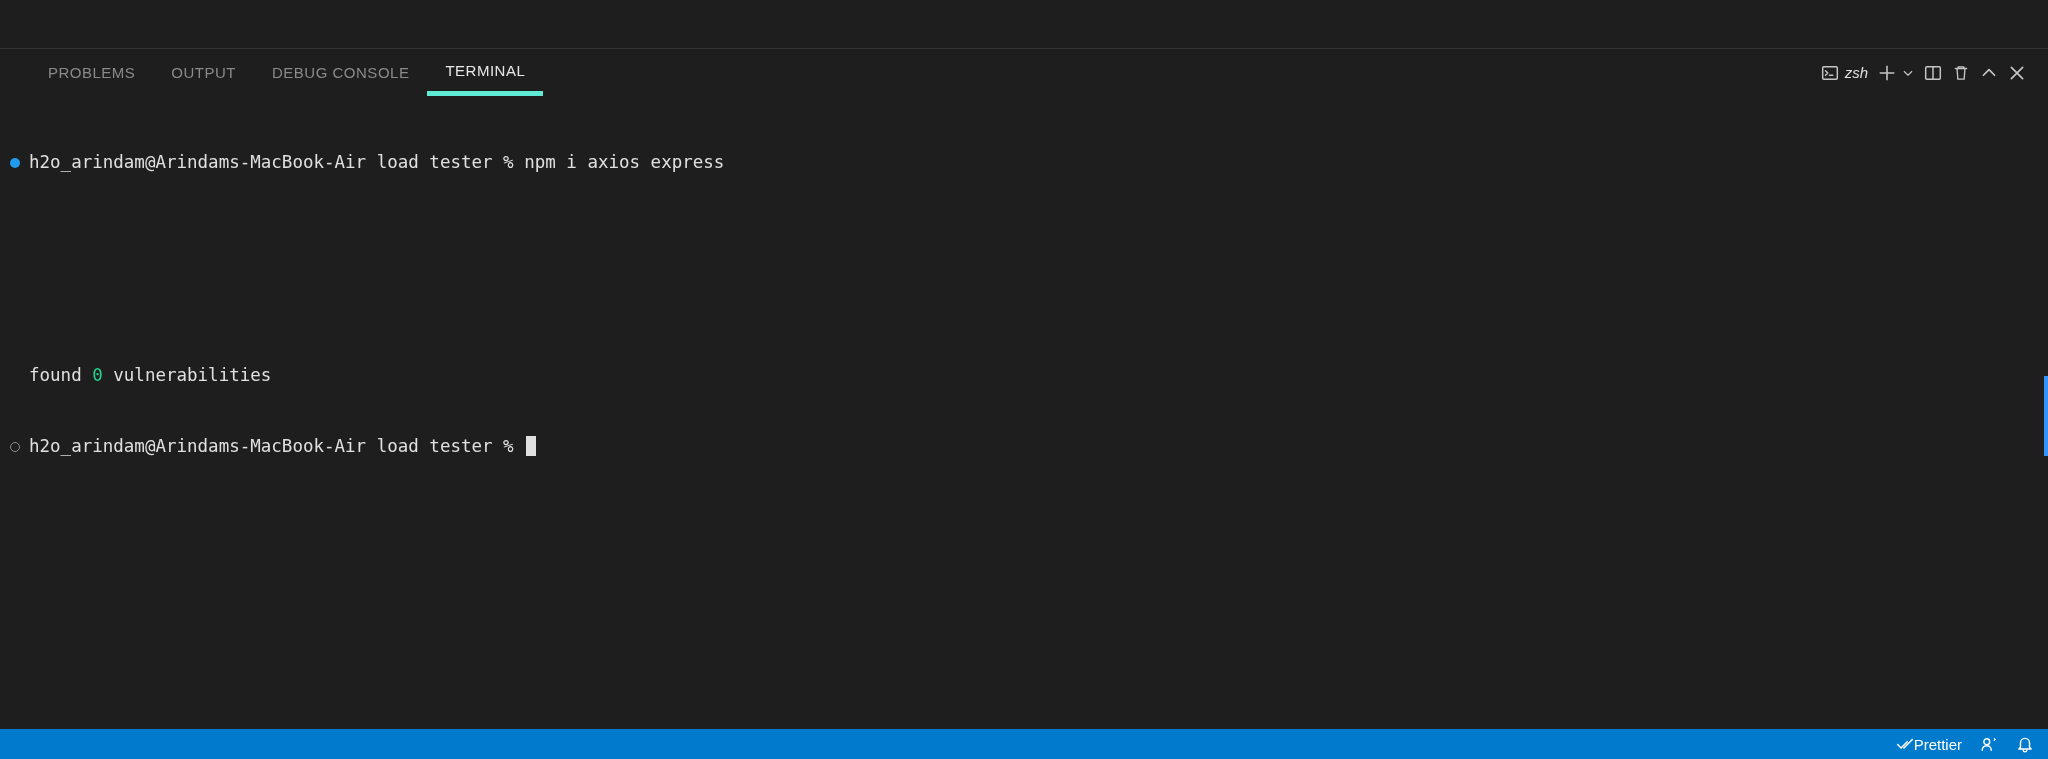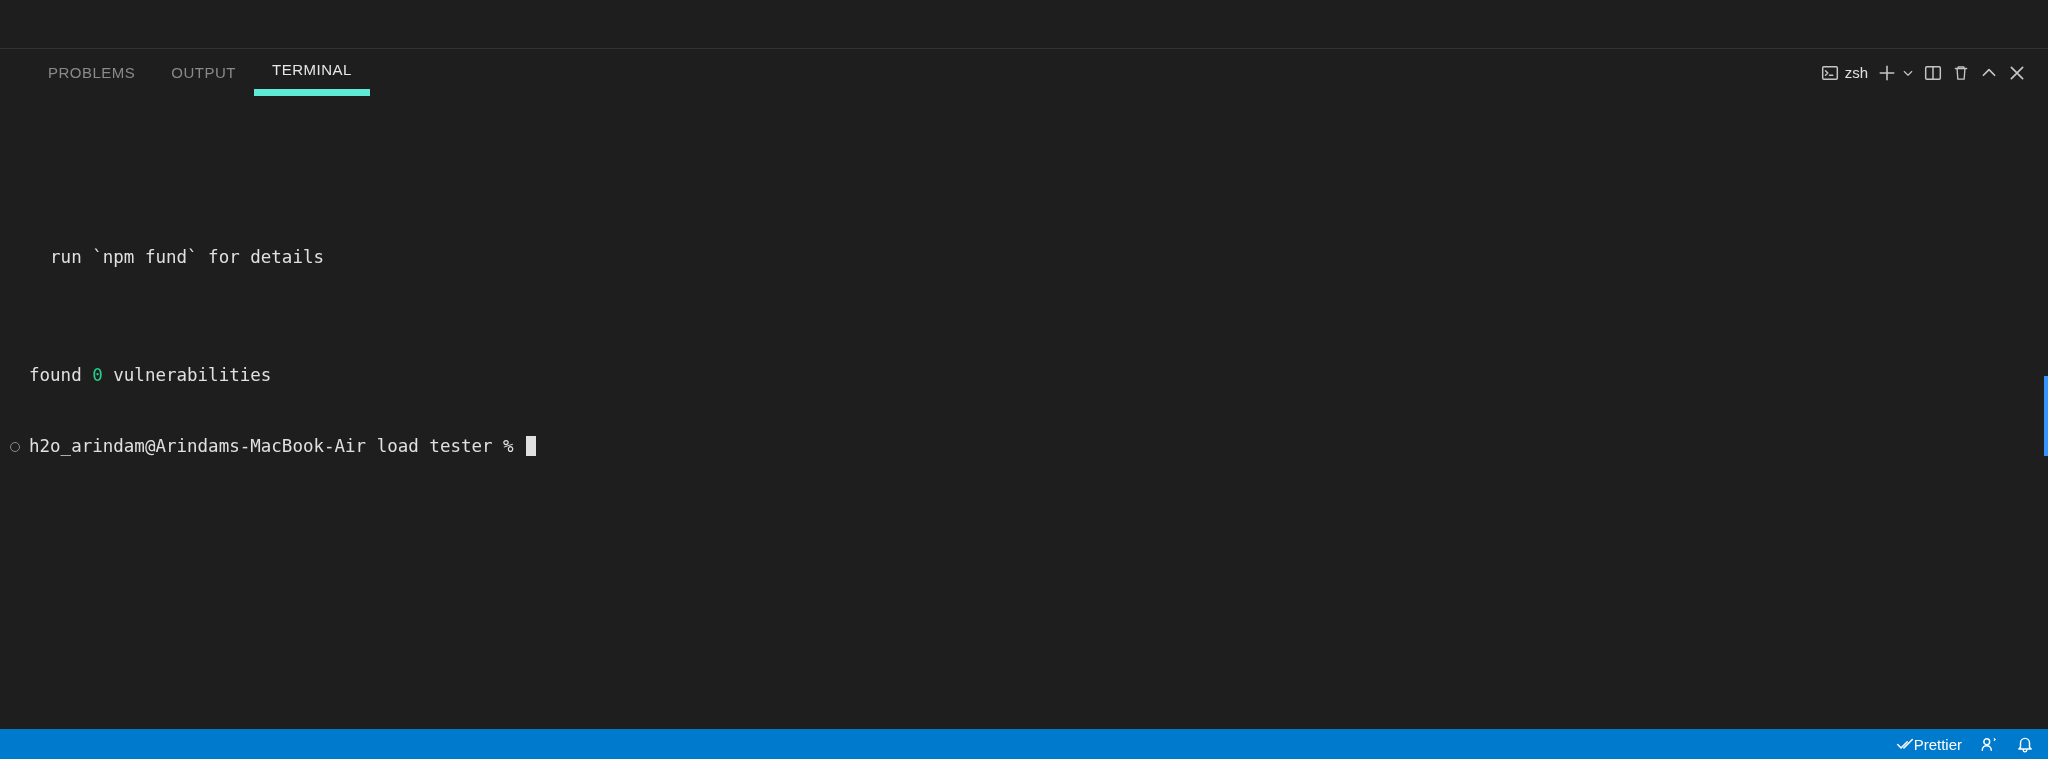--- a/index.html
+++ b/index.html
@@ -33,30 +33,31 @@
     letter-spacing: 0.5px;
     color: #8a8a8a;
     padding: 0 18px;
     height: 100%;
     display: flex;
     align-items: center;
     cursor: pointer;
   }
   .tab.active {
     color: #e7e7e7;
-    border-bottom: 7px solid #5eead4;
+    border-bottom: 5px solid #5eead4;
   }
   .tabs-spacer {
     flex: 1;
   }
   .toolbar {
     display: flex;
     align-items: center;
     gap: 2px;
     color: #c5c5c5;
+    font-style: italic;
   }
   .toolbar-item {
     display: flex;
     align-items: center;
     gap: 6px;
     padding: 4px;
     cursor: pointer;
   }
   .icon {
     width: 18px;
@@ -142,20 +143,21 @@
     color: #e0e0e0;
   }
 </style>
 </head>
 <body>
 
 <div class="panel">
   <div class="tabs-row">
     <div class="tab">PROBLEMS</div>
     <div class="tab">OUTPUT</div>
+    <div class="tab">DEBUG CONSOLE</div>
     <div class="tab active">TERMINAL</div>
     <div class="tabs-spacer"></div>
     <div class="toolbar">
       <div class="toolbar-item">
         <span class="icon">
           <svg viewBox="0 0 16 16" width="18" height="18">
               <rect x="1.5" y="2.5" width="13" height="11" rx="1" stroke-width="1.3"></rect>
               <path d="M4 6l2 2-2 2M7.5 10h3" stroke-width="1.3" stroke-linecap="round" stroke-linejoin="round"></path>
             </svg>
         </span>
@@ -199,23 +201,26 @@
         <span class="icon">
           <svg viewBox="0 0 16 16" width="18" height="18">
               <path d="M3 3l10 10M13 3L3 13" stroke-width="1.5" stroke-linecap="round"></path>
             </svg>
         </span>
       </div>
     </div>
   </div>
 
   <div class="term-body">
+    <div class="line">
+      <span class="dot filled"></span>
+      <span><span>h2o_arindam@Arindams-MacBook-Air load tester % </span><span>npm i axios express</span></span>
+    </div>
     <div class="line"><span class="indent"></span><span></span></div>
     <div class="line"><span class="indent"></span><span></span></div>
-    <div class="line"><span class="indent"></span><span>  run `npm fund` for details</span></div>
     <div class="line"><span class="indent"></span><span></span></div>
     <div class="line"><span class="indent"></span><span><span>found </span><span class="zero">0</span><span> vulnerabilities</span></span></div>
     <div class="line">
       <span class="dot hollow"></span>
       <span><span>h2o_arindam@Arindams-MacBook-Air load tester % </span><span class="cursor-block"></span></span>
     </div>
     <div class="scroll-mark"></div>
   </div>
 
   <div class="status-bar">

